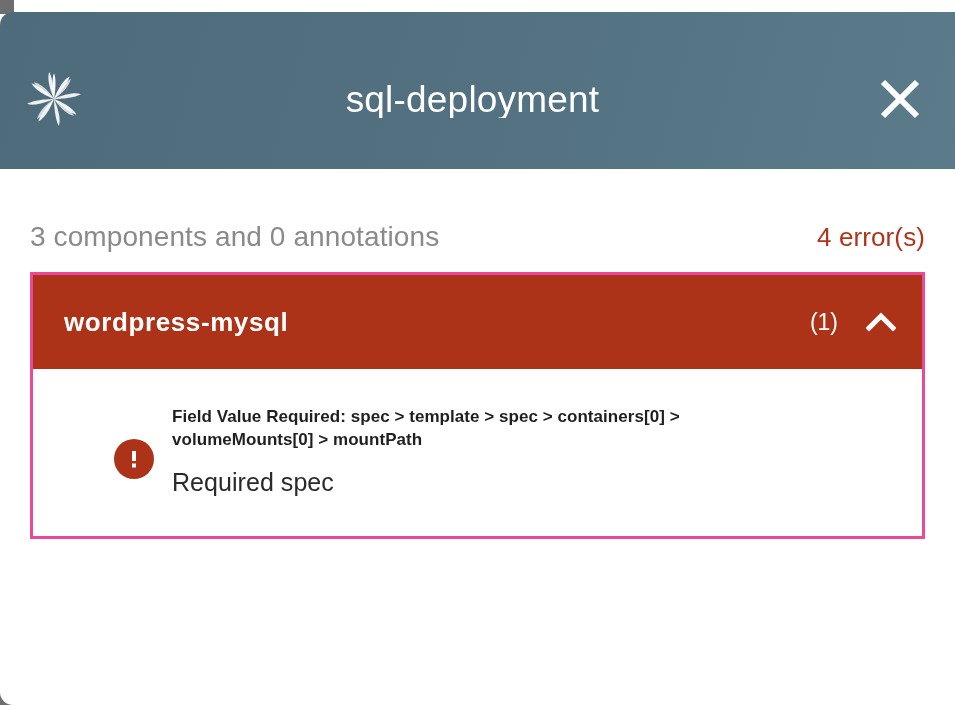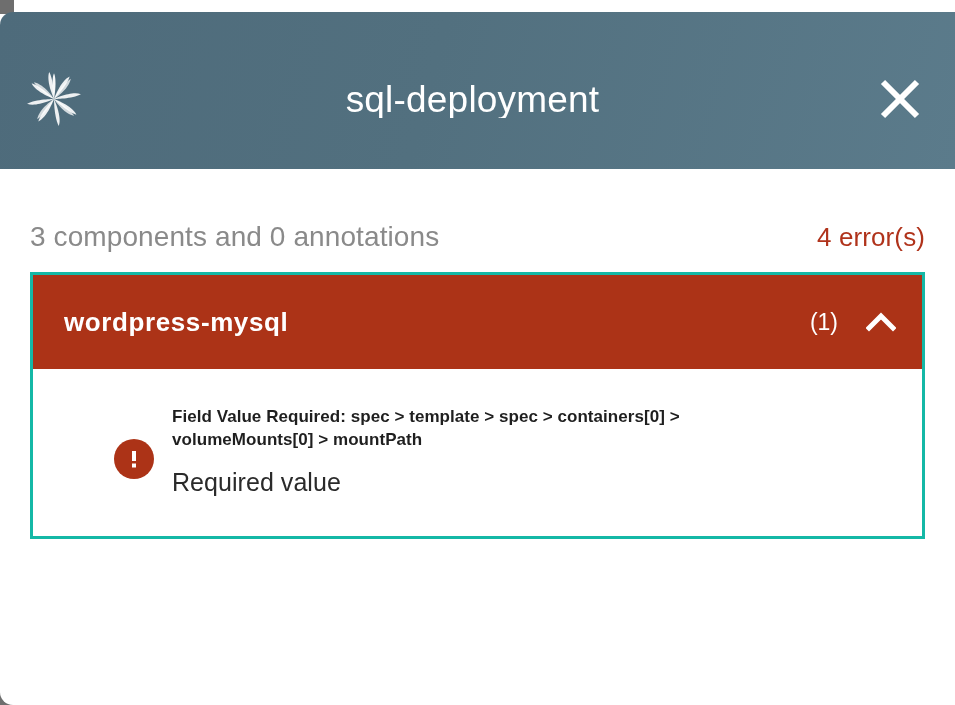--- a/index.html
+++ b/index.html
@@ -123,21 +123,21 @@
     font-weight: 400;
     line-height: 1;
     letter-spacing: 0.1px;
     padding-right: 0px;
   }
 
   
   #component-card {
     margin-top: 21px;
     width: 895px;
-    border: 3px solid #14b8a6;
+    border: 3px solid #ec4899;
     box-sizing: border-box;
     background: #fdba74;
   }
 
   #component-header {
     background: #ac3317;
     height: 94px;
     display: flex;
     align-items: center;
     padding: 0 24px 0 31px;
@@ -286,20 +286,20 @@
 
         <div id="severity-icon">
           <svg width="22" height="22" viewBox="0 0 22 22" xmlns="http://www.w3.org/2000/svg" aria-hidden="true">
             <rect x="9" y="3" width="4" height="10" fill="#ffffff"></rect>
             <rect x="9" y="15.5" width="4" height="4" fill="#ffffff"></rect>
           </svg>
         </div>
 
         <div id="issue-text-block">
           <div id="issue-title">Field Value Required: spec &gt; template &gt; spec &gt; containers[0] &gt; volumeMounts[0] &gt; mountPath</div>
-          <div id="issue-detail">Required value</div>
+          <div id="issue-detail">Required spec</div>
         </div>
 
       </div>
     </div>
 
   </div>
 </div>
 
 </body></html>

